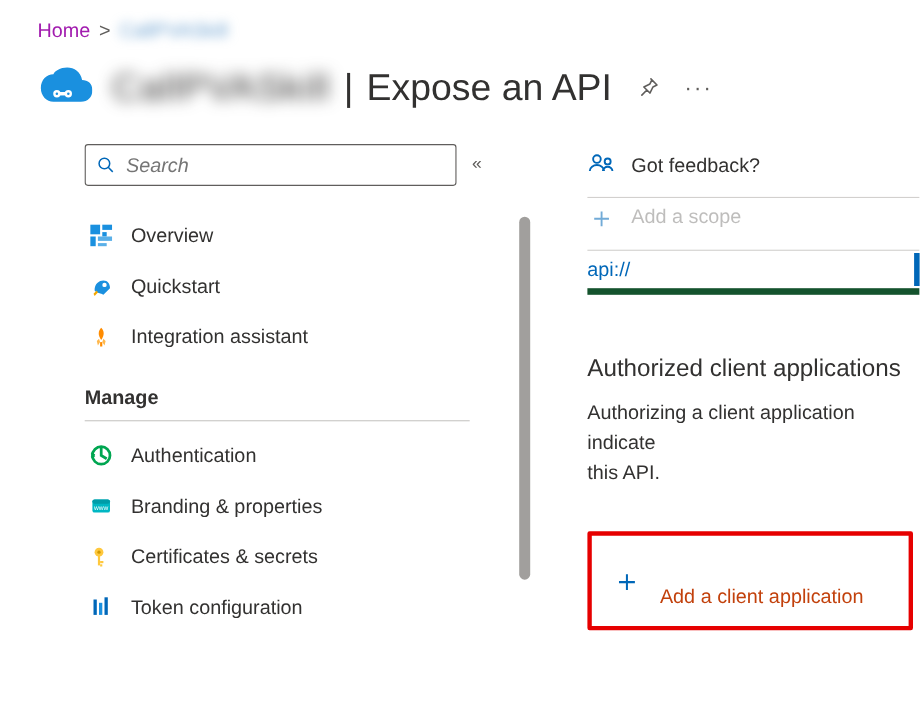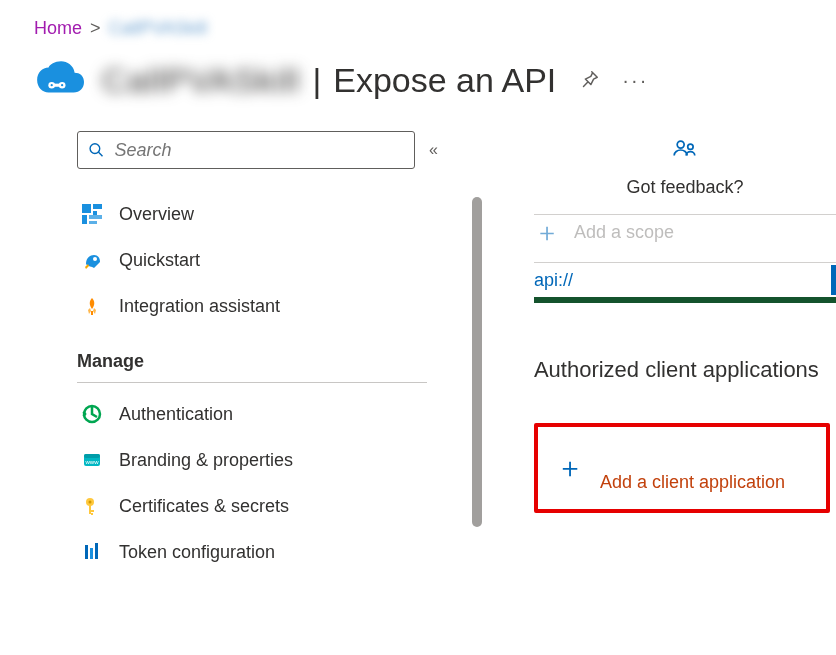--- a/index.html
+++ b/index.html
@@ -120,21 +120,20 @@
   
   .main {
     margin-left: 96px;
     width: 370px;
     position: relative;
   }
   .feedback-row {
     display: flex; align-items: center; gap: 14px;
     font-size: 18px; color: #323130;
     padding: 6px 0 16px 0;
-    flex-direction: column;
   }
   .divider { border-top: 1px solid #d2d0ce; }
   .add-scope-partial {
     display: flex; align-items: center; gap: 14px;
     font-size: 18px; color: #8a8886;
     padding: 2px 0 12px 0;
     margin-top: -2px;
   }
   .add-scope-partial .plus { color: #0067b8; font-size: 26px; font-weight: 300;}
   .scopes-label { font-weight: 600; font-size: 18px; margin: 12px 0 10px 0; }
@@ -319,20 +318,24 @@
         <span class="plus">＋</span>
         <span>Add a scope</span>
       </div>
 
       <div class="scopes-box">
         <a>api://</a>
         <div class="right-bar"></div>
       </div>
 
       <div class="auth-heading">Authorized client applications</div>
+      <div class="auth-desc">
+        <span>Authorizing a client application indicate</span><br>
+        <span>this API.</span>
+      </div>
 
       <div class="add-client-box">
         <span class="plus">＋</span>
         <span class="lbl">Add a client application</span>
       </div>
     </div>
   </div>
 </div>
 
 </body></html>

